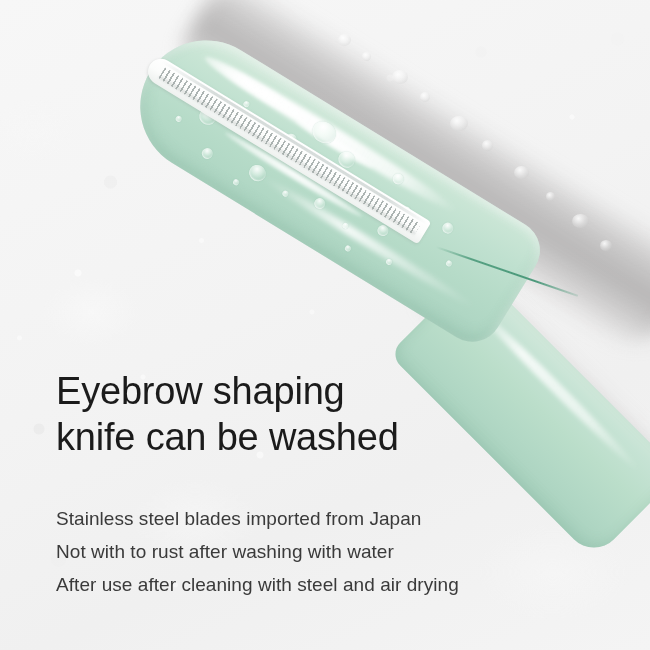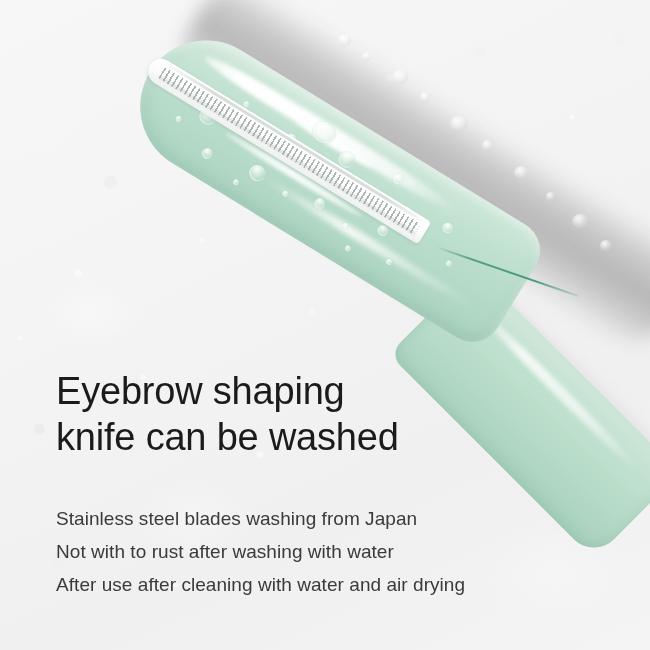--- a/index.html
+++ b/index.html
@@ -406,19 +406,19 @@
       <div class="blade-teeth-shadow"></div>
     </div>
 
     <div class="tool-seam"></div>
   </div>
 
   <div class="copy">
     <h1 class="headline">Eyebrow shaping
 knife can be washed</h1>
     <ul class="bullets">
-      <li>Stainless steel blades washing from Japan</li>
+      <li>Stainless steel blades imported from Japan</li>
       <li>Not with to rust after washing with water</li>
-      <li>After use after cleaning with water and air drying</li>
+      <li>After use after cleaning with steel and air drying</li>
     </ul>
   </div>
 
 </div>
 
 </body></html>

